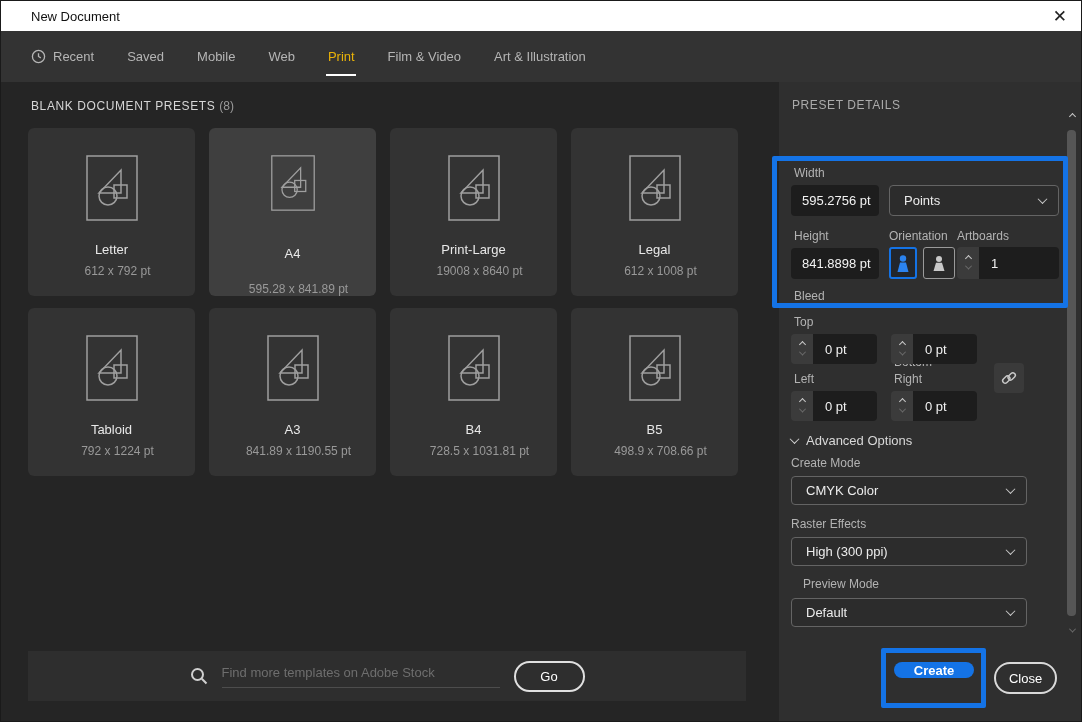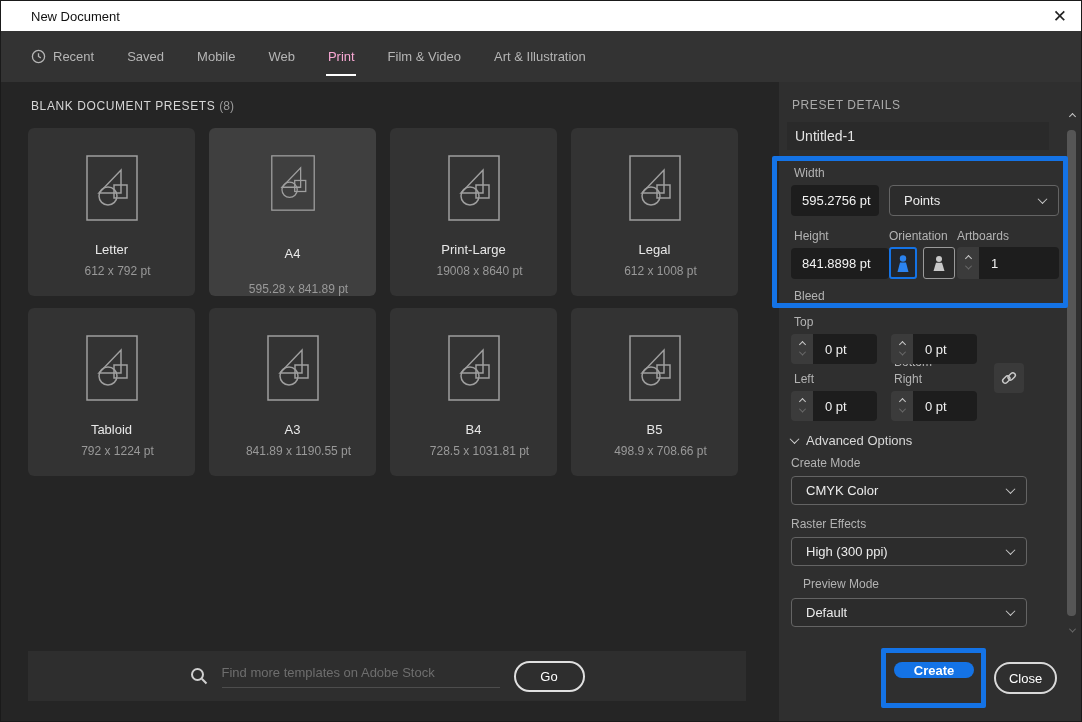--- a/index.html
+++ b/index.html
@@ -15,21 +15,21 @@
     background:#ffffff; display:flex; align-items:center; padding:0 14px 0 30px;
   }
   .titlebar .title { font-size:13px; color:#111; }
   .titlebar .close { margin-left:auto; font-size:17px; color:#222; cursor:default; line-height:1; }
   
   .tabbar {
     position:absolute; top:30px; left:0; right:0; height:51px;
     background:#333333; display:flex; align-items:center; gap:33px; padding-left:30px;
   }
   .tab { position:relative; font-size:13px; color:#b5b5b5; height:100%; display:flex; align-items:center; gap:7px; cursor:pointer; }
-  .tab.active { color:#f9a8d4; }
+  .tab.active { color:#eab308; }
   .tab.active::after { content:""; position:absolute; bottom:6px; left:50%; transform:translateX(-50%); width:30px; height:2px; background:#ffffff; }
   .clock-ic { width:15px; height:15px; }
   
   .content { position:absolute; top:81px; left:0; width:780px; bottom:0; background:#252525; }
   .presets-heading { position:absolute; left:30px; top:17px; font-size:12px; letter-spacing:.6px; color:#d6d6d6; }
   .presets-heading .count { color:#9a9a9a; margin-left:4px; letter-spacing:0; }
   .grid {
     position:absolute; left:27px; top:46px;
     display:grid; grid-template-columns:repeat(4,167px); grid-auto-rows:168px; gap:12px 14px;
   }
@@ -234,31 +234,30 @@
         <circle cx="7.5" cy="7.5" r="5.5"></circle>
           <line x1="11.8" y1="11.8" x2="16.5" y2="16.5"></line>
       </svg>
       <input class="search-input" type="text" placeholder="Find more templates on Adobe Stock" style="">
       <button class="go-btn">Go</button>
     </div>
   </div>
 
   <div class="panel">
     <div class="panel-heading">PRESET DETAILS</div>
-    <input class="doc-name" type="text" value="Untitled-1" style="">
 
     <span class="flabel" style="left:15px; top:84px;">Width</span>
     <input class="tinput" style="left: 12px; top: 103px; width: 88px;" type="text" value="595.2756 pt">
     <div class="dropdown" style="left:110px; top:103px; width:170px;">
       <span>Points</span>
       <span class="chev down"></span>
     </div>
 
     <span class="flabel" style="left:15px; top:147px;">Height</span>
-    <input class="tinput" style="left: 12px; top: 166px; width: 98px;" type="text" value="841.8898 pt">
+    <input class="tinput" style="left: 12px; top: 166px; width: 88px;" type="text" value="841.8898 pt">
 
     <span class="flabel" style="left:110px; top:147px;">Orientation</span>
     <div class="orient-btn portrait" style="left:110px; top:165px;">
       <svg width="16" height="20" viewBox="0 0 16 20">
         <circle cx="8" cy="5.5" r="3.2" fill="#2b83f0"></circle>
           <path d="M2.5 19 L5 9.6 H11 L13.5 19 Z" fill="#2b83f0"></path>
       </svg>
     </div>
     <div class="orient-btn landscape" style="left:144px; top:165px;">
       <svg width="16" height="18" viewBox="0 0 16 18">

